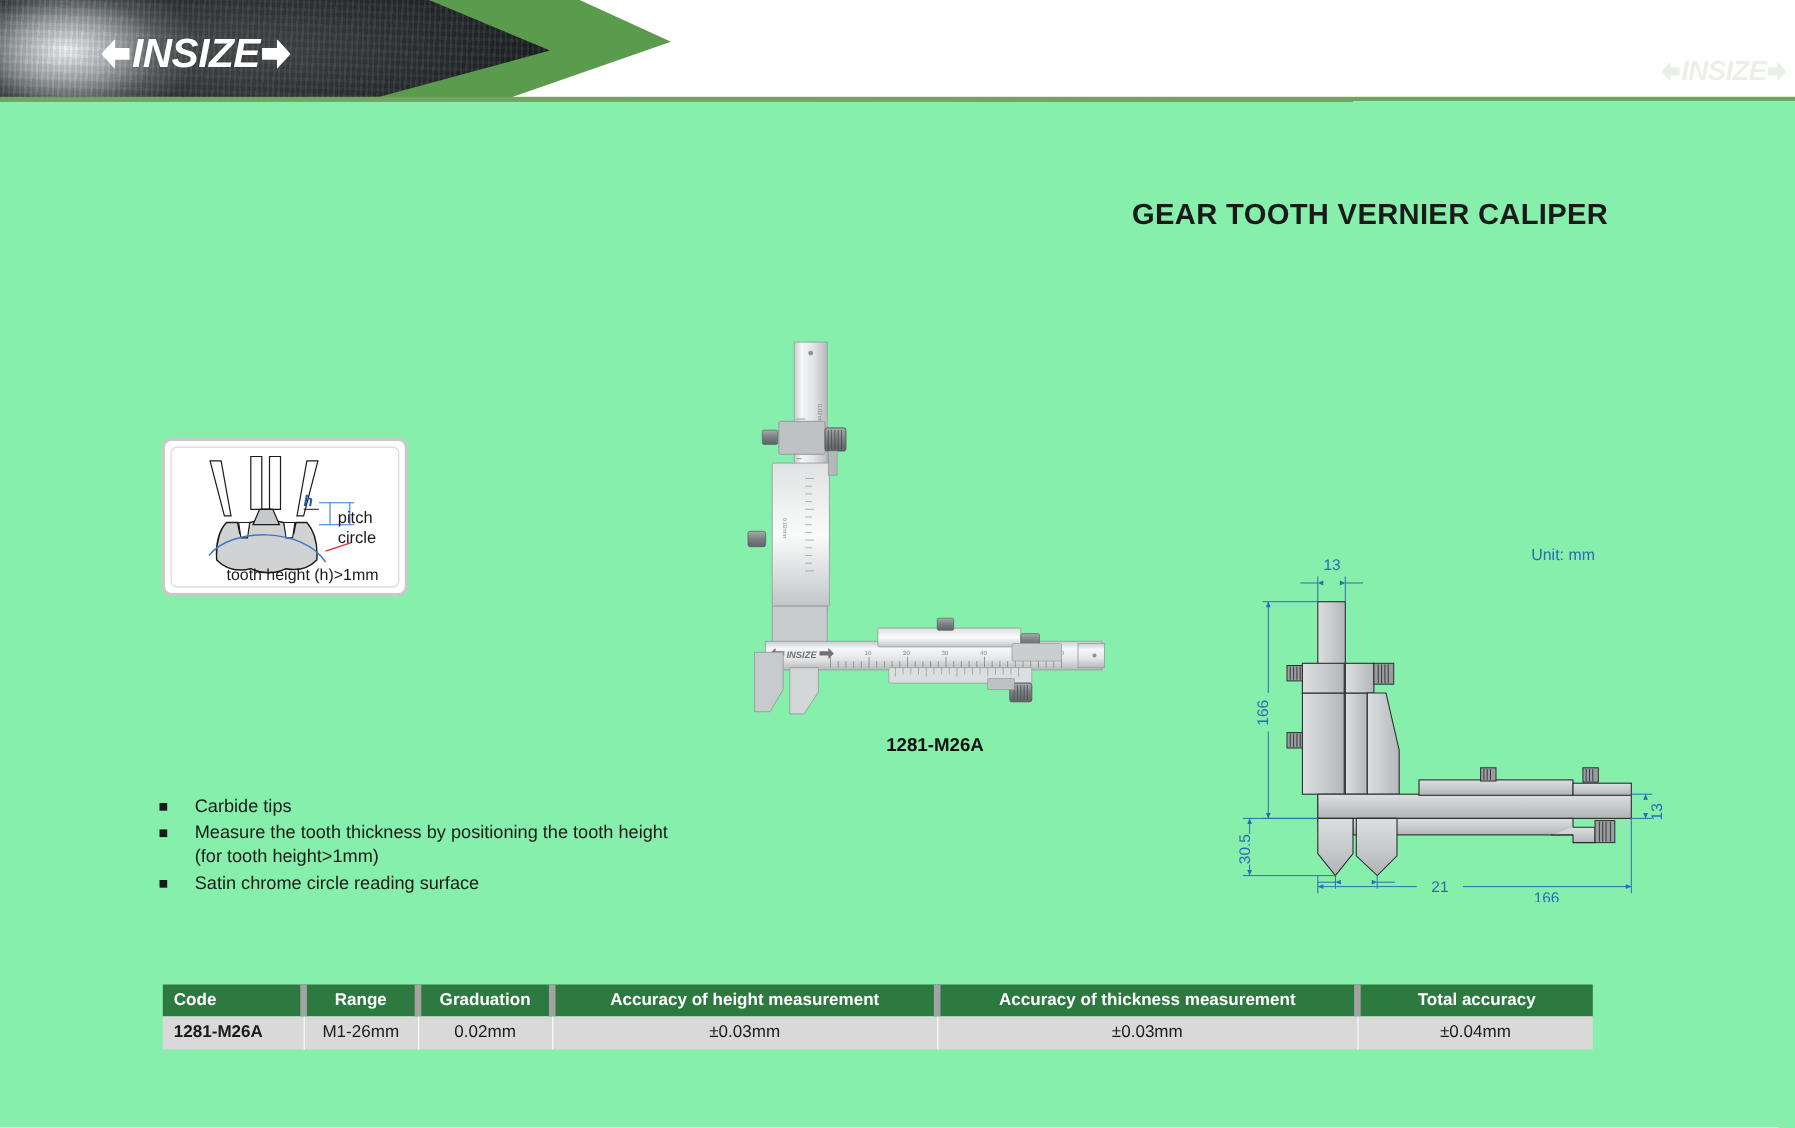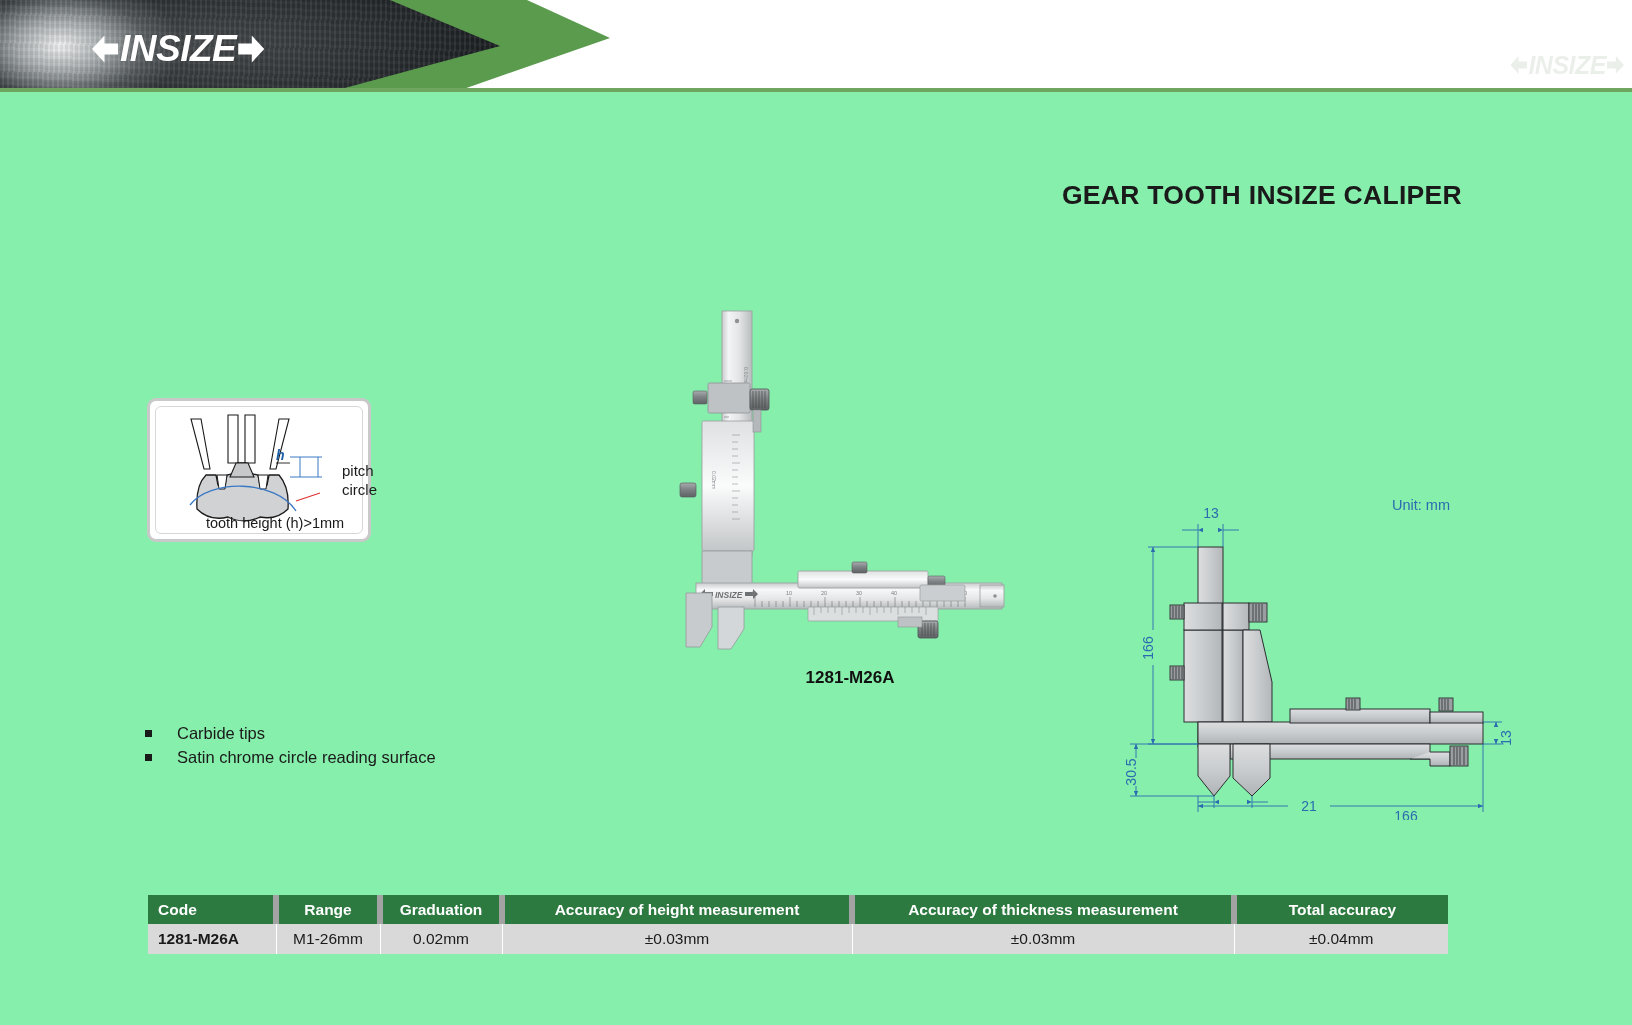--- a/index.html
+++ b/index.html
@@ -98,21 +98,20 @@
     border:1px solid #d7d7d7; border-radius:6px;
   }
   .illus-svg { position: absolute; left: 0; top: 0; }
   .illus-caption {
     position: absolute; left: 0; right: 0; bottom: 8px; text-align: center;
     font-size: 14.5px; color: #1a1a1a; margin-left: 32px;
   }
   .pitch-label {
     position: absolute; left: 157px; top: 60px; font-size: 15px; color: #1a1a1a;
     line-height: 19px;
-    margin-left: 35px;
   }
   .h-label {
     position: absolute; left: 126px; top: 46px; font-size: 14px; color: #1f5fa8;
     font-style: italic; font-weight: 600;
   }
 
   
   .features { position: absolute; left: 145px; top: 722px; width: 470px; }
   .feat {
     display: flex; align-items: flex-start; margin-bottom: 1px;
@@ -175,21 +174,21 @@
 
     <div class="logo-watermark">
       <span class="arrow-l"></span>
       <span class="word">INSIZE</span>
       <span class="arrow-r"></span>
     </div>
 
     <div class="header-rule"></div>
   </div>
 
-  <div class="page-title">GEAR TOOTH INSIZE CALIPER</div>
+  <div class="page-title">GEAR TOOTH VERNIER CALIPER</div>
 
   <div class="illus-box">
     <div class="inner-frame"></div>
 
     <svg class="illus-svg" width="224" height="144" viewBox="0 0 224 144">
 
       <g stroke="#1a1a1a" stroke-width="1.1" fill="#ffffff">
         <path d="M41 18 L51 18 L60 68 L54 68 Z"></path>
         <path d="M129 18 L139 18 L126 68 L120 68 Z"></path>
         <path d="M78 14 L88 14 L88 62 L78 62 Z"></path>
@@ -226,20 +225,24 @@
       <div>pitch</div>
       <div>circle</div>
     </div>
     <div class="illus-caption">tooth height (h)&gt;1mm</div>
   </div>
 
   <div class="features">
     <div class="feat">
       <span class="sq"></span>
       <span class="txt">Carbide tips</span>
+    </div>
+    <div class="feat">
+      <span class="sq"></span>
+      <span class="txt">Measure the tooth thickness by positioning the tooth height (for tooth height&gt;1mm)</span>
     </div>
     <div class="feat">
       <span class="sq"></span>
       <span class="txt">Satin chrome circle reading surface</span>
     </div>
   </div>
 
   <div class="product">
     <svg width="420" height="370" viewBox="0 0 420 370">
       <defs>

